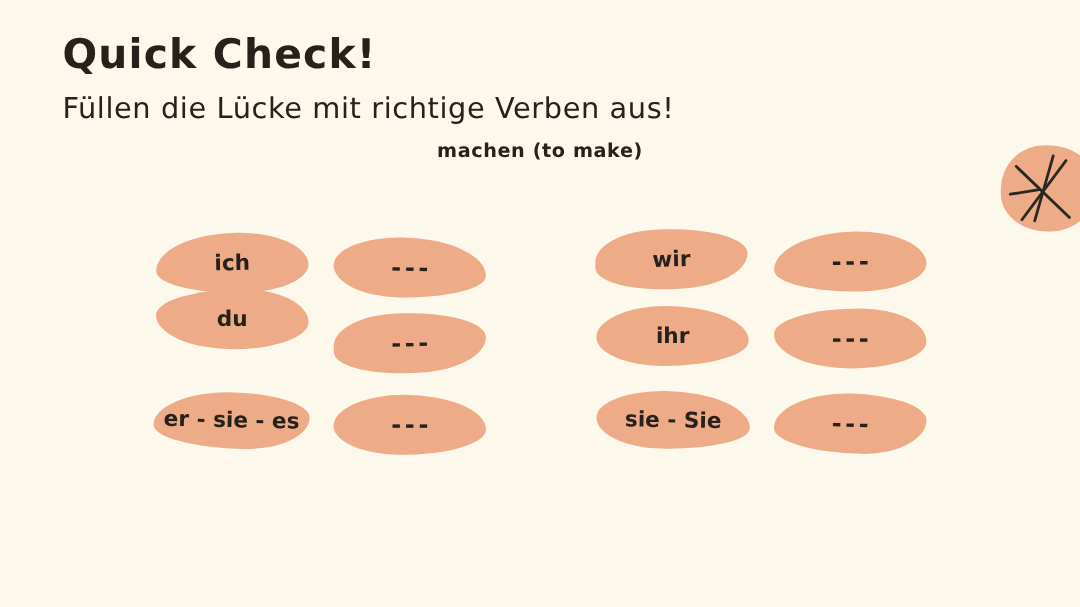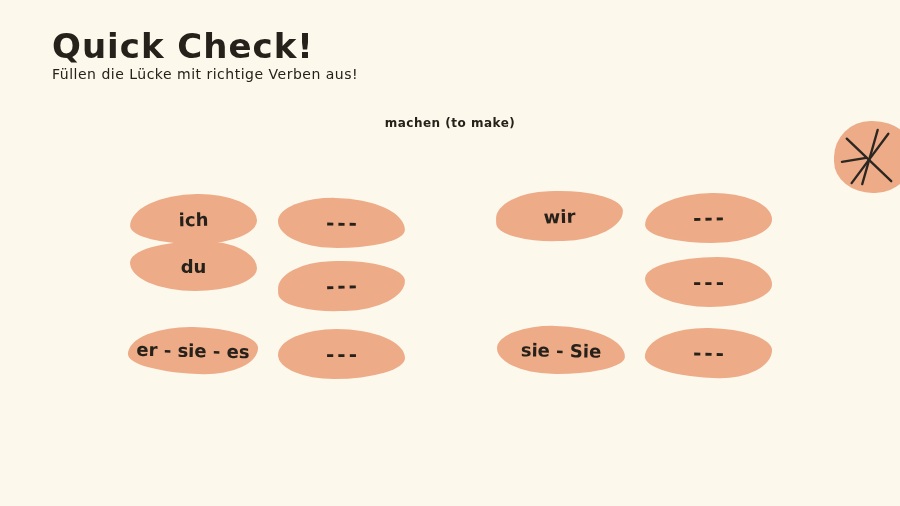--- a/index.html
+++ b/index.html
@@ -22,29 +22,30 @@
     overflow:hidden;
   }
   .header{position:absolute;left:52px;top:26px;}
   .title{
     font-size:34px;
     font-weight:700;
     letter-spacing:1px;
     color:var(--ink);
   }
   .subtitle{
-    font-size:14px;
+    margin-top:10px;
+    font-size:24px;
     letter-spacing:.5px;
     color:var(--ink);
   }
   .verb-heading{
     position:absolute;
     left:0;right:0;top:116px;
     text-align:center;
-    font-size:12px;
+    font-size:16px;
     font-weight:700;
     letter-spacing:.5px;
     color:var(--ink);
   }
   .blob{
     position:absolute;
     width:127px;height:50px;
     background:var(--blob);
     display:flex;
     align-items:center;
@@ -126,20 +127,23 @@
     <span class="blob-label dashes">---</span>
   </div>
 
   <div class="blob shape-d pos-r0p">
     <span class="blob-label">wir</span>
   </div>
   <div class="blob shape-a pos-r0b">
     <span class="blob-label dashes">---</span>
   </div>
 
+  <div class="blob shape-f pos-r1p">
+    <span class="blob-label">ihr</span>
+  </div>
   <div class="blob shape-c pos-r1b">
     <span class="blob-label dashes">---</span>
   </div>
 
   <div class="blob shape-b pos-r2p">
     <span class="blob-label">sie - Sie</span>
   </div>
   <div class="blob shape-e pos-r2b">
     <span class="blob-label dashes">---</span>
   </div>

